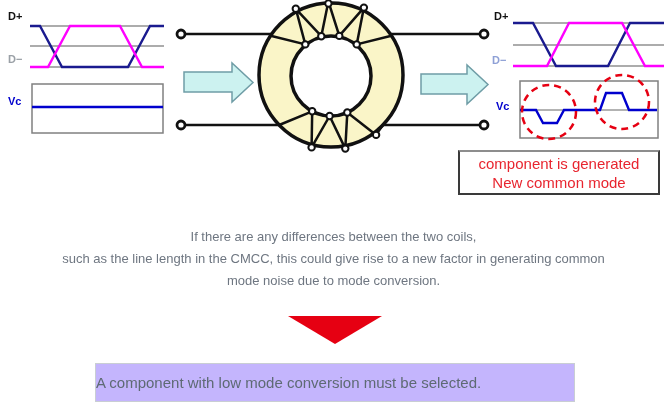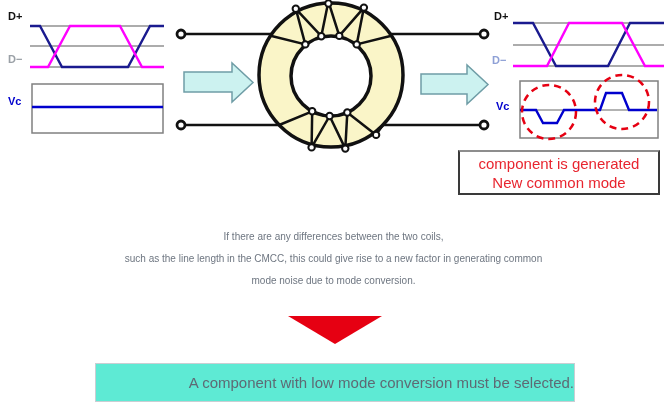--- a/index.html
+++ b/index.html
@@ -8,33 +8,33 @@
     font-family:"Liberation Sans",sans-serif;
   }
   .diagram-svg{position:absolute;left:0;top:0;}
   .callout-box{
     position:absolute;left:458px;top:150px;width:198px;height:39px;
     border:2px solid #3a3a3a;border-top-color:#8d8d8d;background:#ffffff;
     color:#e8252f;font-size:15px;line-height:19px;text-align:center;padding-top:2px;
   }
   .caption{
     position:absolute;left:0;top:226px;width:667px;
-    color:#6e7681;font-size:10px;line-height:22px;text-align:center;
+    color:#6e7681;font-size:13px;line-height:22px;text-align:center;
     white-space:pre-line;
   }
   .down-arrow{
     position:absolute;left:288px;top:316px;width:94px;height:28px;
     background:#e60012;
     -webkit-clip-path:polygon(0 0,100% 0,50% 100%);
     clip-path:polygon(0 0,100% 0,50% 100%);
   }
   .conclusion-box{
     position:absolute;left:95px;top:363px;width:478px;height:37px;
-    border:1px solid #c9ced3;background:#5eead4;
-    color:#5e6a74;font-size:15px;line-height:37px;text-align:right;
+    border:1px solid #c9ced3;background:#c4b5fd;
+    color:#5e6a74;font-size:15px;line-height:37px;text-align:left;
   }
   .wave-label{font-weight:bold;font-size:11px;}
 </style>
 </head>
 <body>
 
 <div class="stage">
 
   <svg class="diagram-svg" width="667" height="212" viewBox="0 0 667 212">
 

